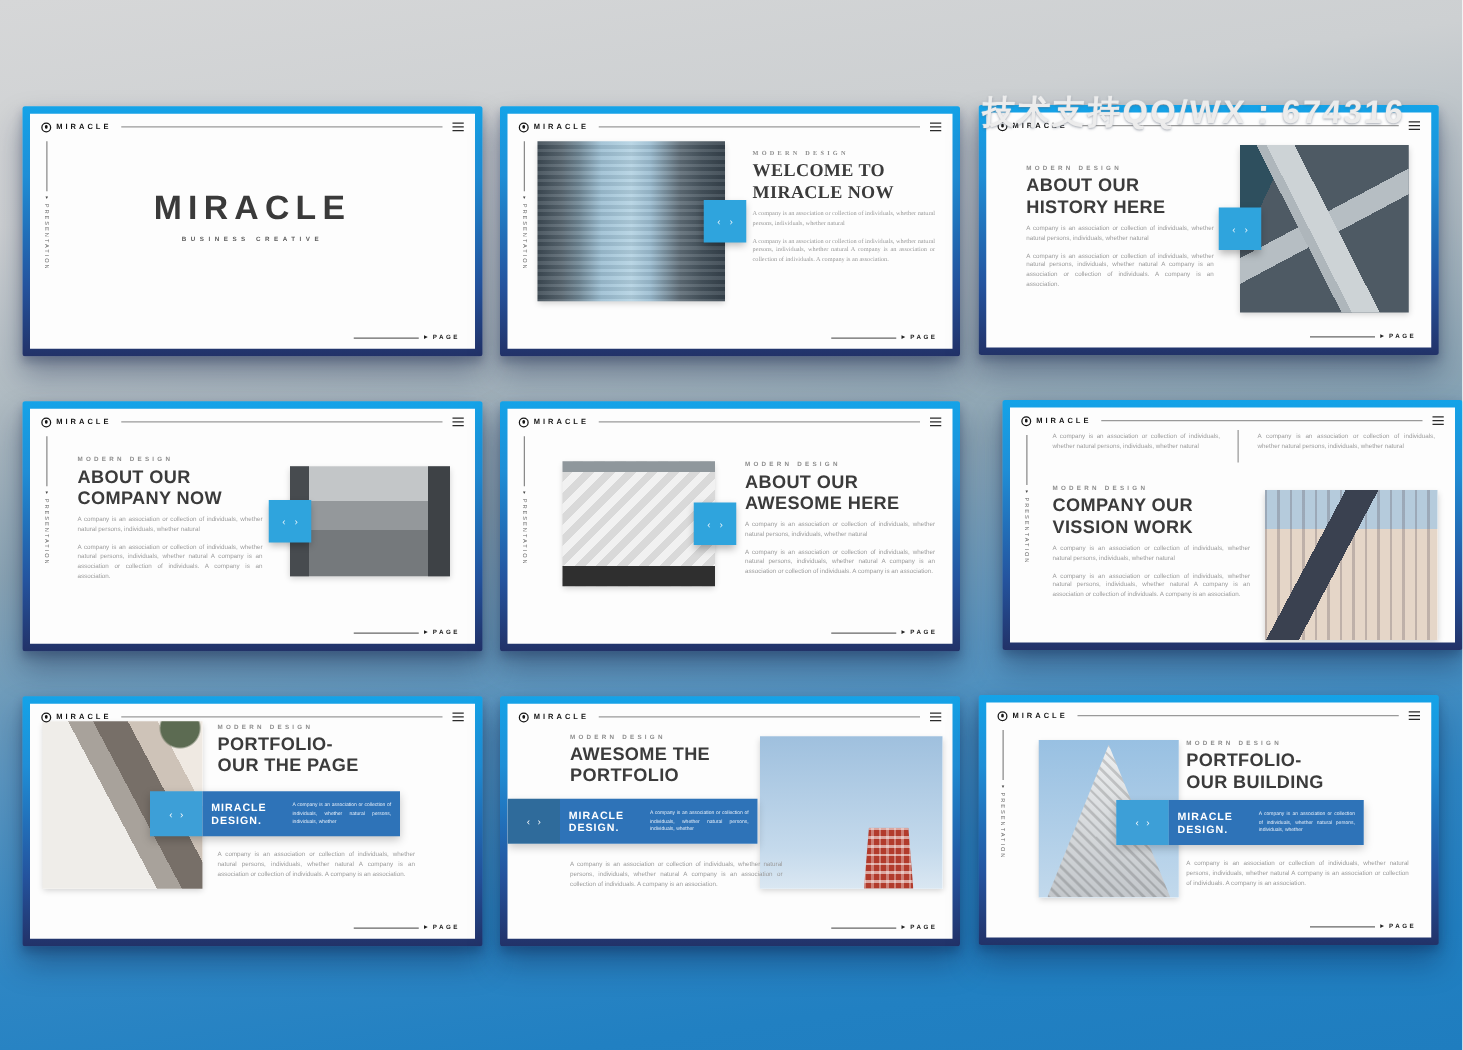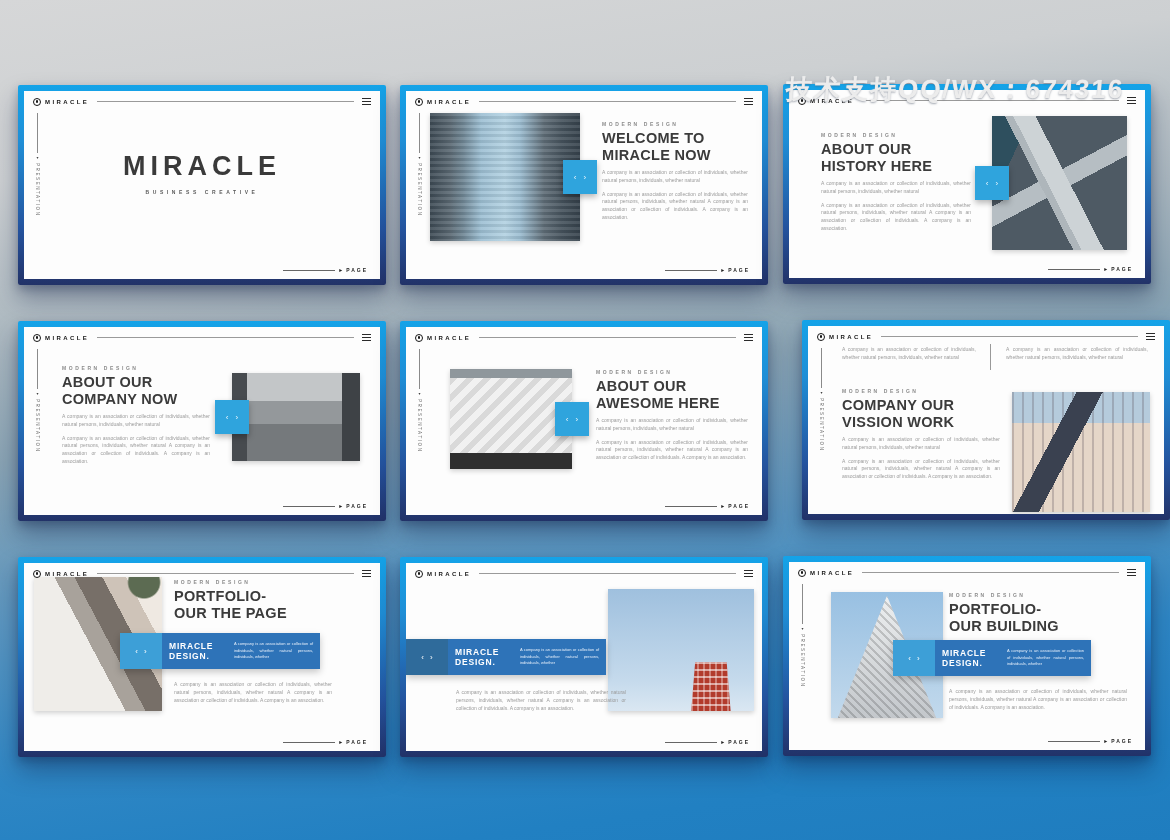--- a/index.html
+++ b/index.html
@@ -150,21 +150,21 @@
       <div class="side">
         <span class="vline"></span>
           <span class="varr">▾</span>
         <span class="vtxt">PRESENTATION</span>
       </div>
       <div class="photo ph-welcome" style="left:24px;top:22px;width:150px;height:128px;"></div>
       <div class="navsq" style="left:157px;top:69px;">
         <span>‹</span>
         <span>›</span>
       </div>
-      <div class="txt" style="left:196px;top:30px;right:14px;">
+      <div class="txt" style="left:196px;top:30px;right:14px;font-family:Liberation Serif, serif;">
         <div class="lbl">MODERN DESIGN</div>
         <div class="ttl">
           <span>WELCOME TO</span>
             <span>MIRACLE NOW</span>
         </div>
         <div class="para">A company is an association or collection of individuals, whether natural persons, individuals, whether natural</div>
         <div class="para">A company is an association or collection of individuals, whether natural persons, individuals, whether natural A company is an association or collection of individuals. A company is an association.</div>
       </div>
       <div class="ftr">
         <span class="rule"></span>
@@ -372,20 +372,27 @@
         <span class="hdr-rule"></span>
         <span class="burger">
             <i></i>
             <i></i>
             <i></i>
           </span>
       </div>
       <div class="photo ph-portfolio" style="right:8px;top:26px;width:146px;height:122px;">
         <span class="bld-red"></span>
       </div>
+      <div class="txt" style="left:50px;top:24px;width:160px;">
+        <div class="lbl">MODERN DESIGN</div>
+        <div class="ttl">
+          <span>AWESOME THE</span>
+            <span>PORTFOLIO</span>
+        </div>
+      </div>
       <div class="banner" style="left:0;top:76px;width:200px;">
         <div class="bnav bnav-dark">
           <span>‹</span>
           <span>›</span>
         </div>
         <div class="bbody">
           <div class="bttl">MIRACLE DESIGN.</div>
           <div class="btxt">A company is an association or collection of individuals, whether natural persons, individuals, whether</div>
         </div>
       </div>

